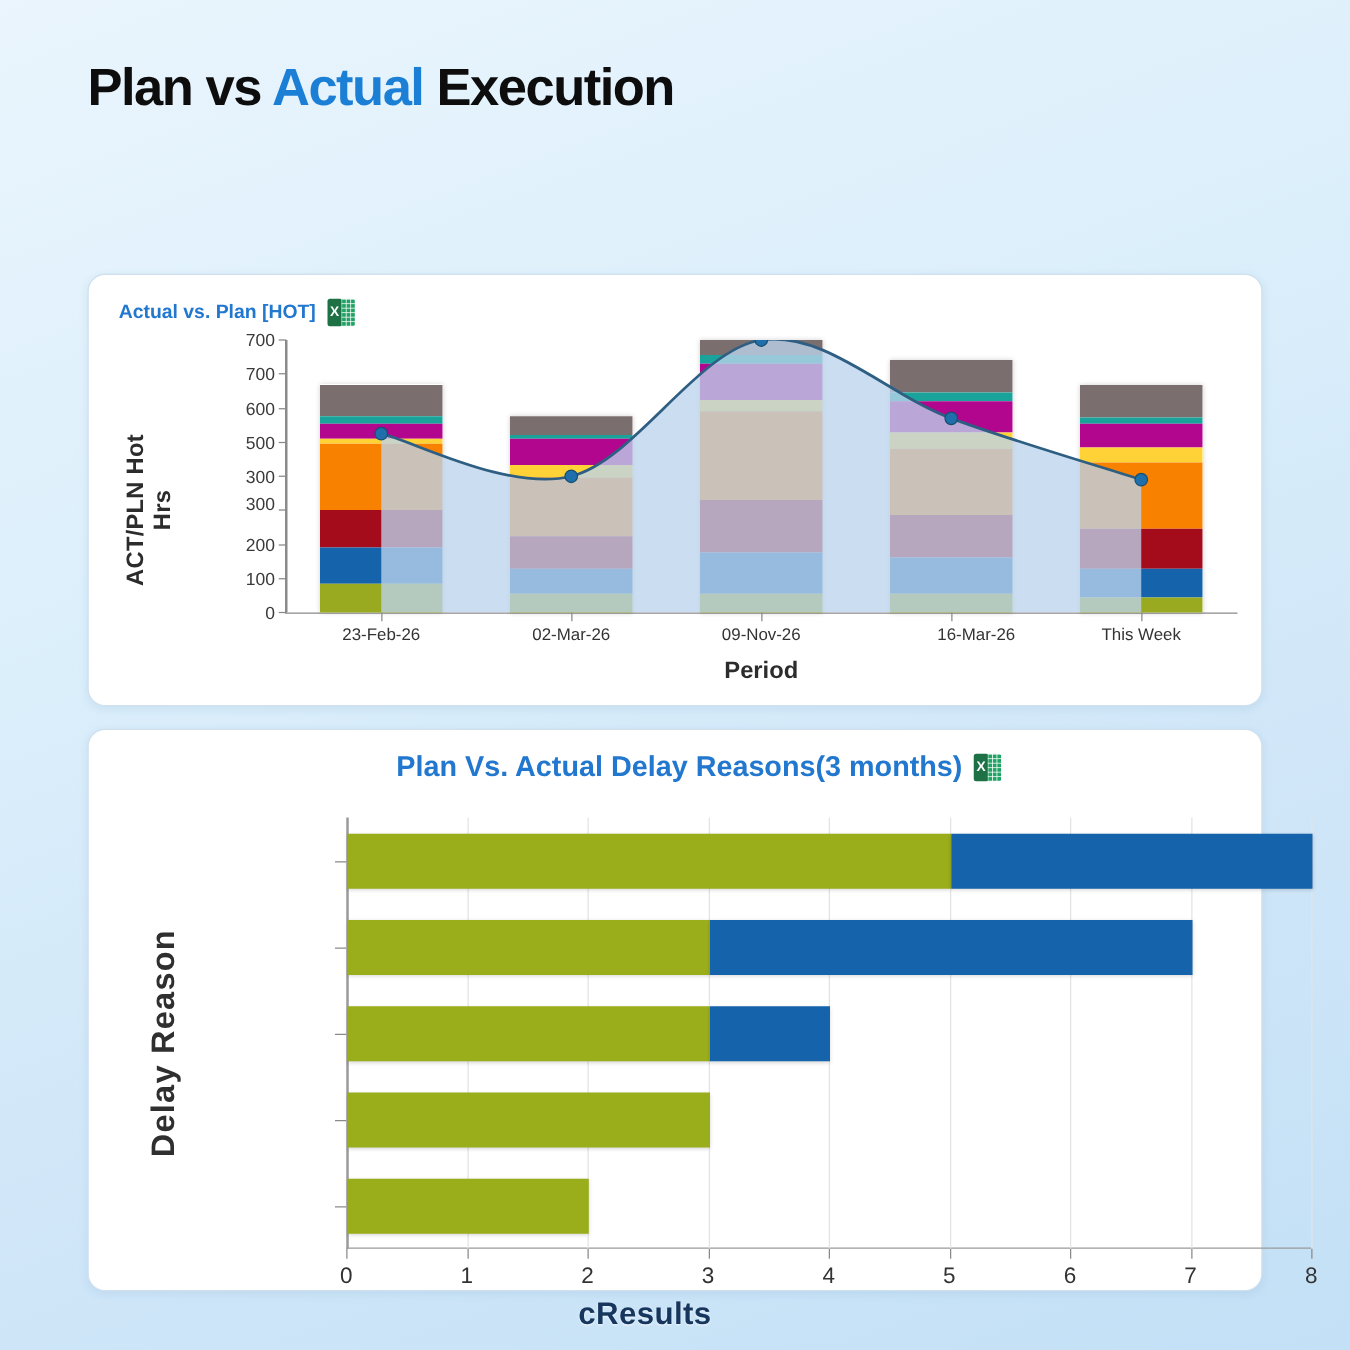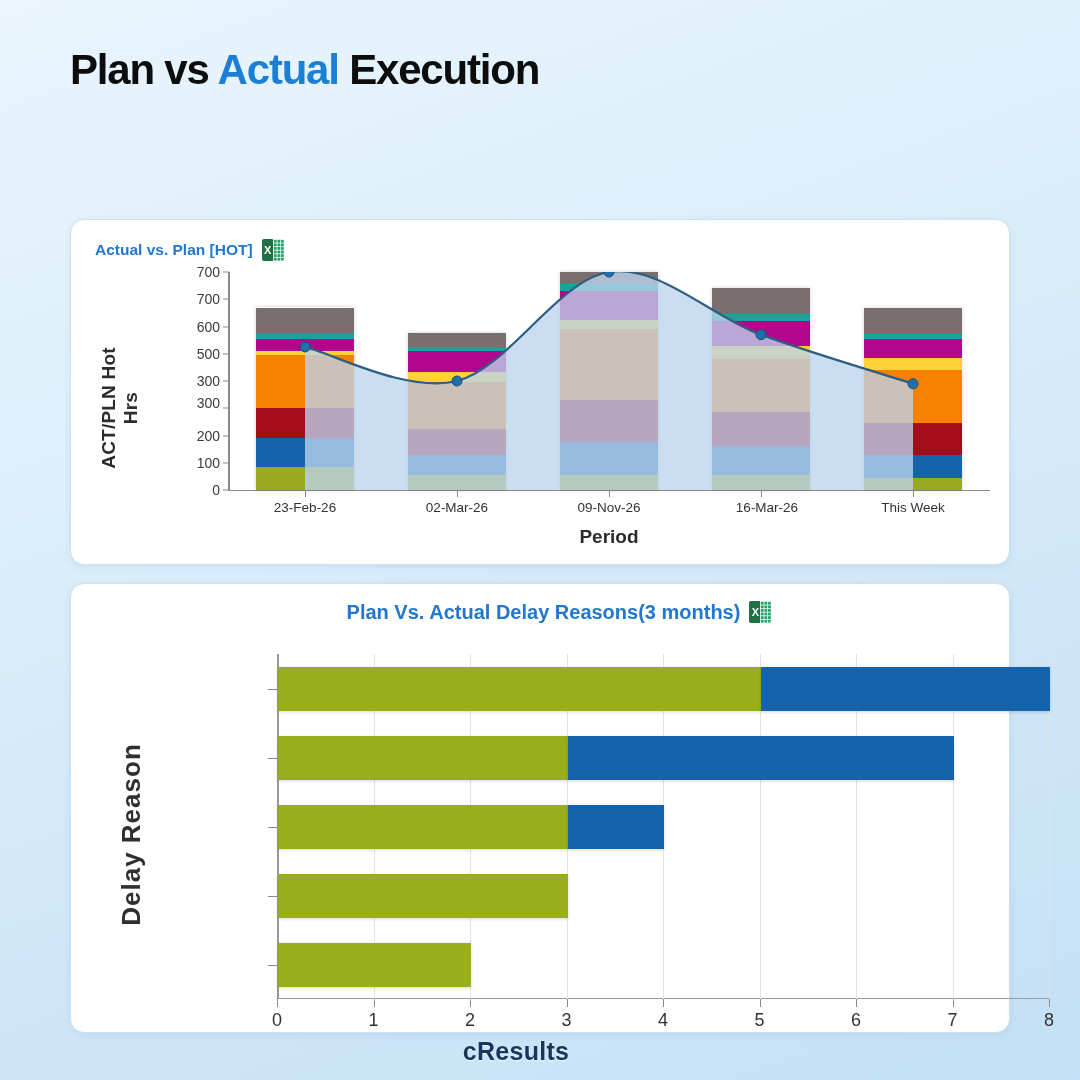--- a/index.html
+++ b/index.html
@@ -45,21 +45,21 @@
   .chart-title {
     color: #2277cf;
     font-weight: bold;
     font-size: 15.5px;
     display: flex;
     align-items: center;
     gap: 9px;
   }
   #chart1-title-row { position: absolute; left: 24px; top: 18px; }
   #chart2-title-row { position: absolute; left: 0; right: 0; top: 16px; justify-content: center; }
-  #chart2-title-row .chart-title-text { font-size: 20px; margin-left: 38px; }
+  #chart2-title-row .chart-title-text { font-size: 23px; margin-left: 38px; }
 
   
   .xls-icon { display: inline-block; position: relative; width: 22px; height: 24px; }
   .xls-icon .xleft {
     position: absolute; left: 0; top: 1px; width: 12px; height: 22px;
     background: #1d7145; border-radius: 2px;
     color: #fff; font-size: 11px; font-weight: bold;
     text-align: center; line-height: 22px;
   }
   .xls-icon .xright {
@@ -256,21 +256,21 @@
       </svg>
 
     <div id="c1-xaxis-labels">
         <div class="c1-xtick" style="left: 76px;"></div>
         <div class="c1-xlab" style="left: 76px;">23-Feb-26</div>
         <div class="c1-xtick" style="left: 228px;"></div>
         <div class="c1-xlab" style="left: 228px;">02-Mar-26</div>
         <div class="c1-xtick" style="left: 380px;"></div>
         <div class="c1-xlab" style="left: 380px;">09-Nov-26</div>
         <div class="c1-xtick" style="left: 532px;"></div>
-        <div class="c1-xlab" style="left: 538px;">16-Mar-26</div>
+        <div class="c1-xlab" style="left: 552px;">16-Mar-26</div>
         <div class="c1-xtick" style="left: 684px;"></div>
         <div class="c1-xlab" style="left: 684px;">This Week</div>
       </div>
     <div id="c1-xtitle">Period</div>
   </div>
 </div>
 
 <div class="card" id="card-chart2">
 
   <div class="chart-title" id="chart2-title-row">

